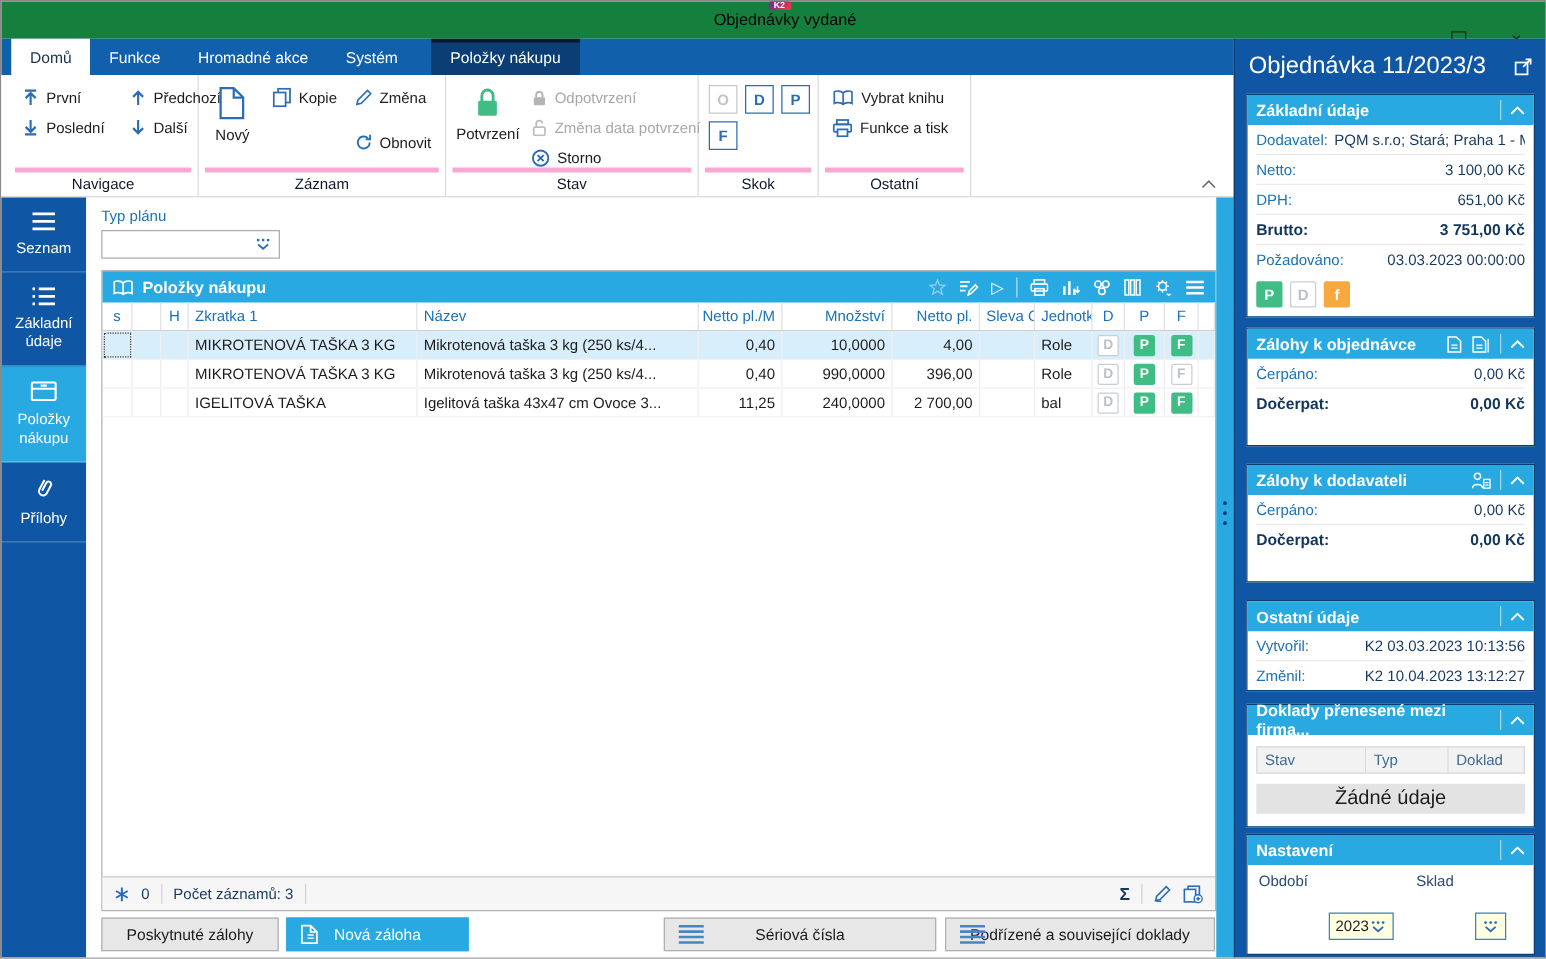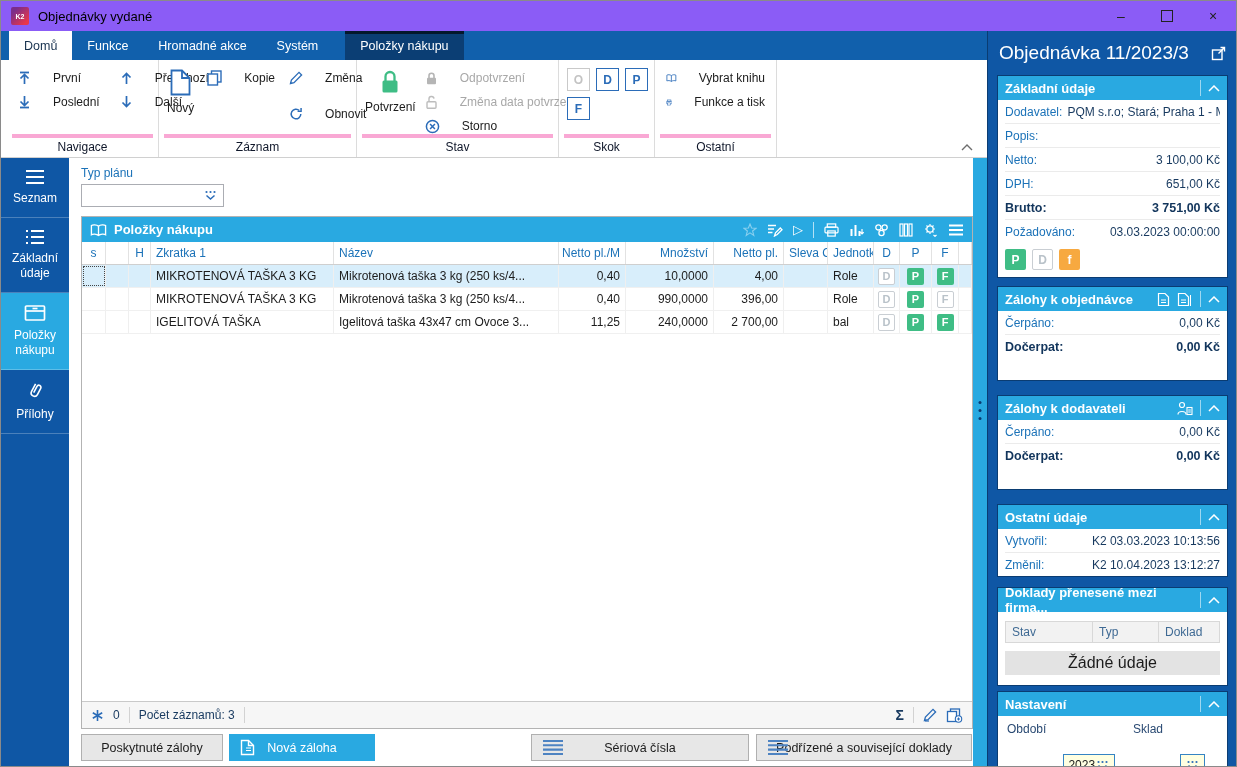--- a/index.html
+++ b/index.html
@@ -1,37 +1,37 @@
 <!DOCTYPE html>
 <html><head>
 <meta charset="utf-8">
 <style>
   html,body{margin:0;padding:0;background:#cfcfcf;}
   #window{position:relative;width:1237px;height:767px;background:#fff;border:1px solid #8a8a8a;
           box-sizing:border-box;overflow:hidden;font-family:"Liberation Sans",sans-serif;font-size:12px;color:#1c1c1c;}
   svg{display:block;}
   
-  .titlebar{position:absolute;top:0;left:0;right:0;height:30px;background:#8b5cf6;display:flex;align-items:center;padding-left:10px;}
+  .titlebar{position:absolute;top:0;left:0;right:0;height:30px;background:#15803d;display:flex;align-items:center;padding-left:10px;flex-direction:column;}
   .appbadge{width:18px;height:18px;border-radius:2px;background:linear-gradient(135deg,#7b2d8b 20%,#e8374a 85%);
             color:#fff;font-size:7px;font-weight:bold;display:grid;place-items:center;}
   .apptitle{margin-left:9px;font-size:13px;color:#000;}
   .wctrls{margin-left:auto;display:flex;height:100%;}
   .wc{width:46px;height:100%;display:grid;place-items:center;font-size:14px;color:#222;}
   .maxbox{width:10px;height:10px;border:1px solid #222;}
   
   .tabbar{position:absolute;top:30px;left:0;width:986px;height:29px;background:#1160ac;display:flex;align-items:stretch;padding-left:8px;box-sizing:border-box;}
   .tab{padding:0 15px;display:flex;align-items:center;color:#fff;font-size:12.5px;white-space:nowrap;}
   .tab.active{background:#fff;color:#17314e;}
   .tab.ctx{background:#0b3e74;margin-left:12px;box-shadow:inset 0 3px 0 #04182d;}
   
   .ribbon{position:absolute;top:59px;left:0;width:986px;height:98px;background:#fff;border-bottom:1px solid #d0d0d0;
           box-sizing:border-box;display:flex;padding-left:6px;}
   .rg{position:relative;height:100%;border-right:1px solid #dcdcdc;box-sizing:border-box;padding:6px 8px 20px 8px;}
   .rg-label{position:absolute;left:5px;right:5px;bottom:3px;text-align:center;color:#0f172a;border-top:4px solid #f9a8d4;padding-top:2px;}
-  .rb{display:flex;align-items:center;gap:22px;height:24px;padding:0 3px;white-space:nowrap;color:#1c1c1c;}
+  .rb{display:flex;align-items:center;gap:6px;height:24px;padding:0 3px;white-space:nowrap;color:#1c1c1c;}
   .rb.dis{color:#a8a8a8;}
   .rbig{width:60px;display:flex;flex-direction:column;align-items:center;gap:5px;padding-top:3px;}
   .grid2{display:grid;grid-template-columns:auto auto;column-gap:14px;}
   .kbtn{width:21px;height:21px;border:1px solid #2b6cb8;color:#2b6cb8;font-weight:bold;display:grid;place-items:center;font-size:12px;background:#fff;}
   .kbtn.dis{border-color:#c9c9c9;color:#c3c3c3;}
   .skokgrid{display:grid;grid-template-columns:auto auto auto;gap:6px;justify-items:start;}
   .ribcollapse{position:absolute;right:14px;bottom:6px;}
   
   .sidebar{position:absolute;top:157px;left:0;width:68px;bottom:0;background:#0f57a5;}
   .sbi{display:flex;flex-direction:column;align-items:center;justify-content:center;gap:6px;color:#fff;
@@ -533,24 +533,20 @@
             <svg width="12" height="7" viewBox="0 0 12 7">
               <path d="M1 6 L6 1 L11 6" fill="none" stroke="#fff" stroke-width="1.5"></path>
             </svg>
           </span>
       </div>
       <div class="frow">
         <span class="flab">Dodavatel:</span>
         <span class="fval left">PQM s.r.o; Stará; Praha 1 - M...</span>
       </div>
       <div class="frow">
-        <span class="flab">Popis:</span>
-        <span class="fval"></span>
-      </div>
-      <div class="frow">
         <span class="flab">Netto:</span>
         <span class="fval">3 100,00 Kč</span>
       </div>
       <div class="frow">
         <span class="flab">DPH:</span>
         <span class="fval">651,00 Kč</span>
       </div>
       <div class="frow bold">
         <span class="flab">Brutto:</span>
         <span class="fval">3 751,00 Kč</span>

